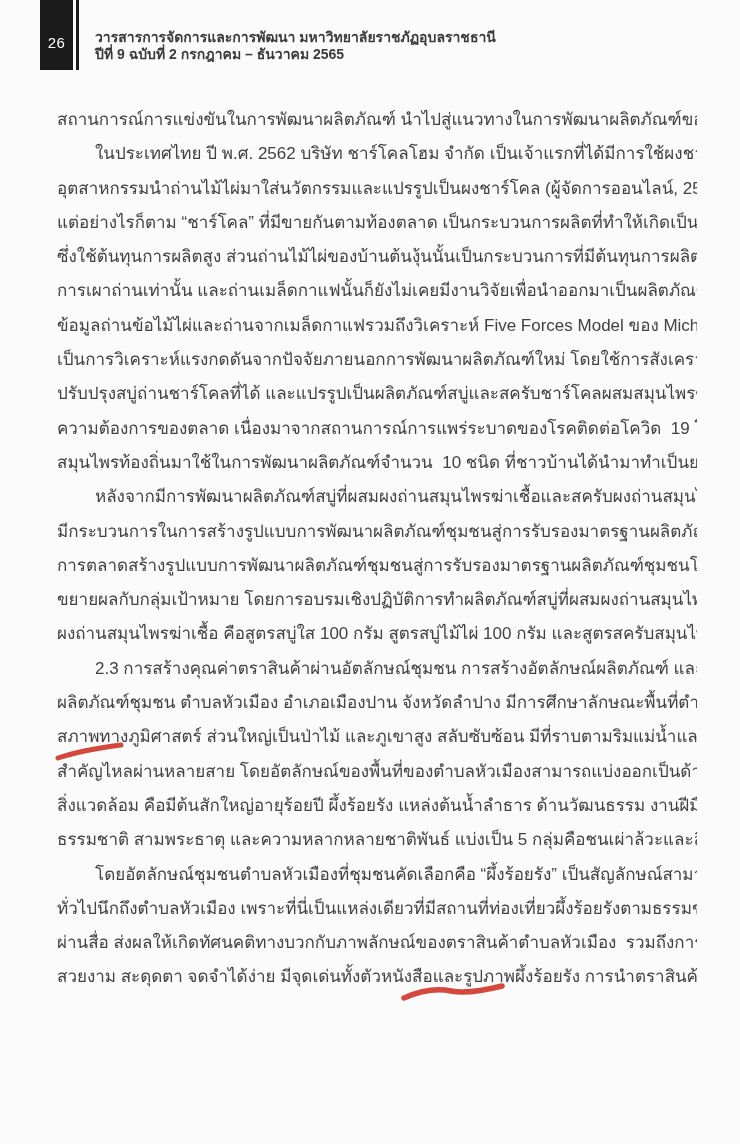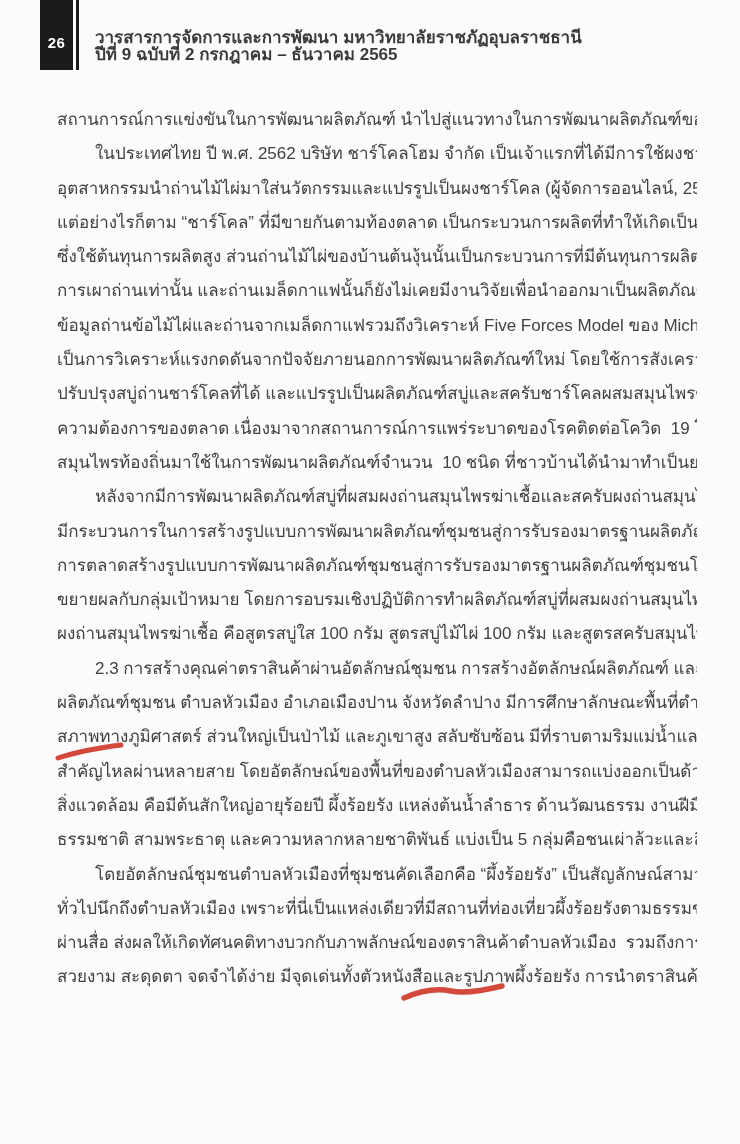--- a/index.html
+++ b/index.html
@@ -28,33 +28,33 @@
     background: #1b1b1b;
     display: flex;
     align-items: center;
     justify-content: center;
     padding-top: 14px;
     box-sizing: border-box;
   }
   .pagenum-box span {
     color: #ffffff;
     font-size: 15px;
-    font-weight: bold;
+    font-weight: normal;
     letter-spacing: 0.5px;
   }
   .header-rule {
     position: absolute;
     left: 76px; top: 0;
     width: 3px; height: 70px;
     background: #1b1b1b;
   }
   .header-titles {
     position: absolute;
     left: 95px; top: 29px;
-    font-size: 17px;
+    font-size: 14px;
     font-weight: bold;
     color: #3a3a3a;
     line-height: 17px;
     white-space: nowrap;
   }
 
   
   .body-text {
     position: absolute;
     left: 57px;

